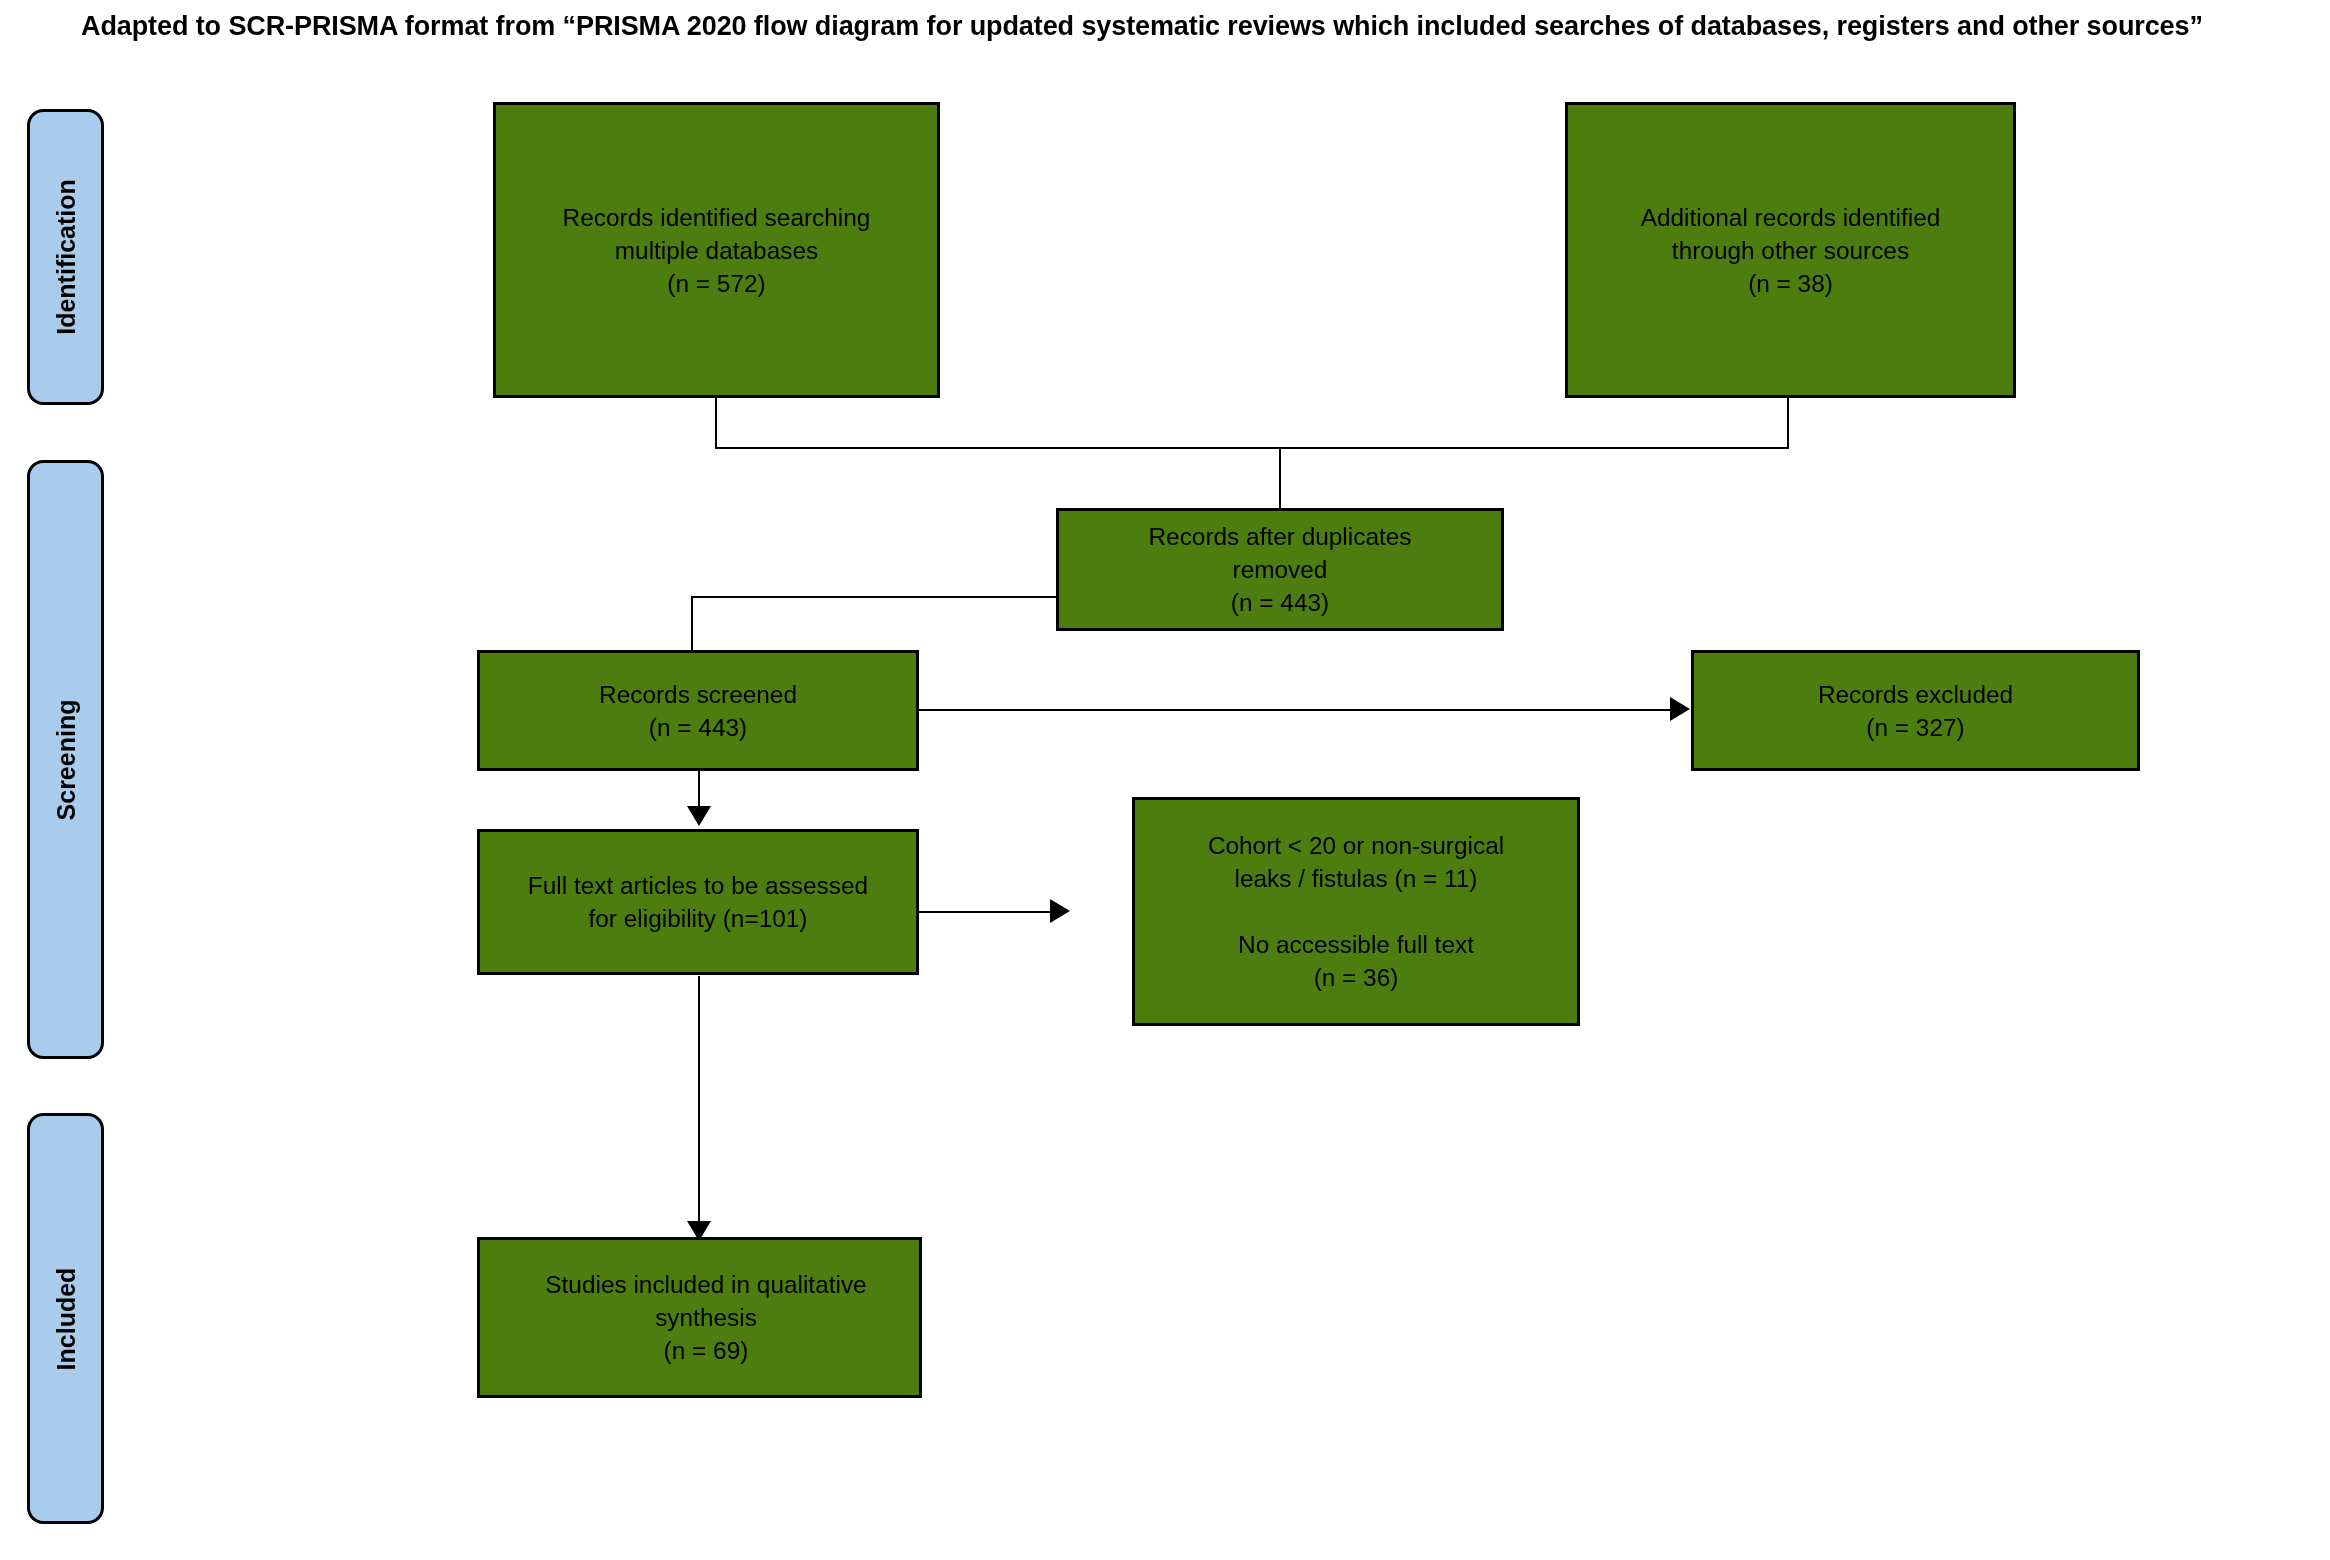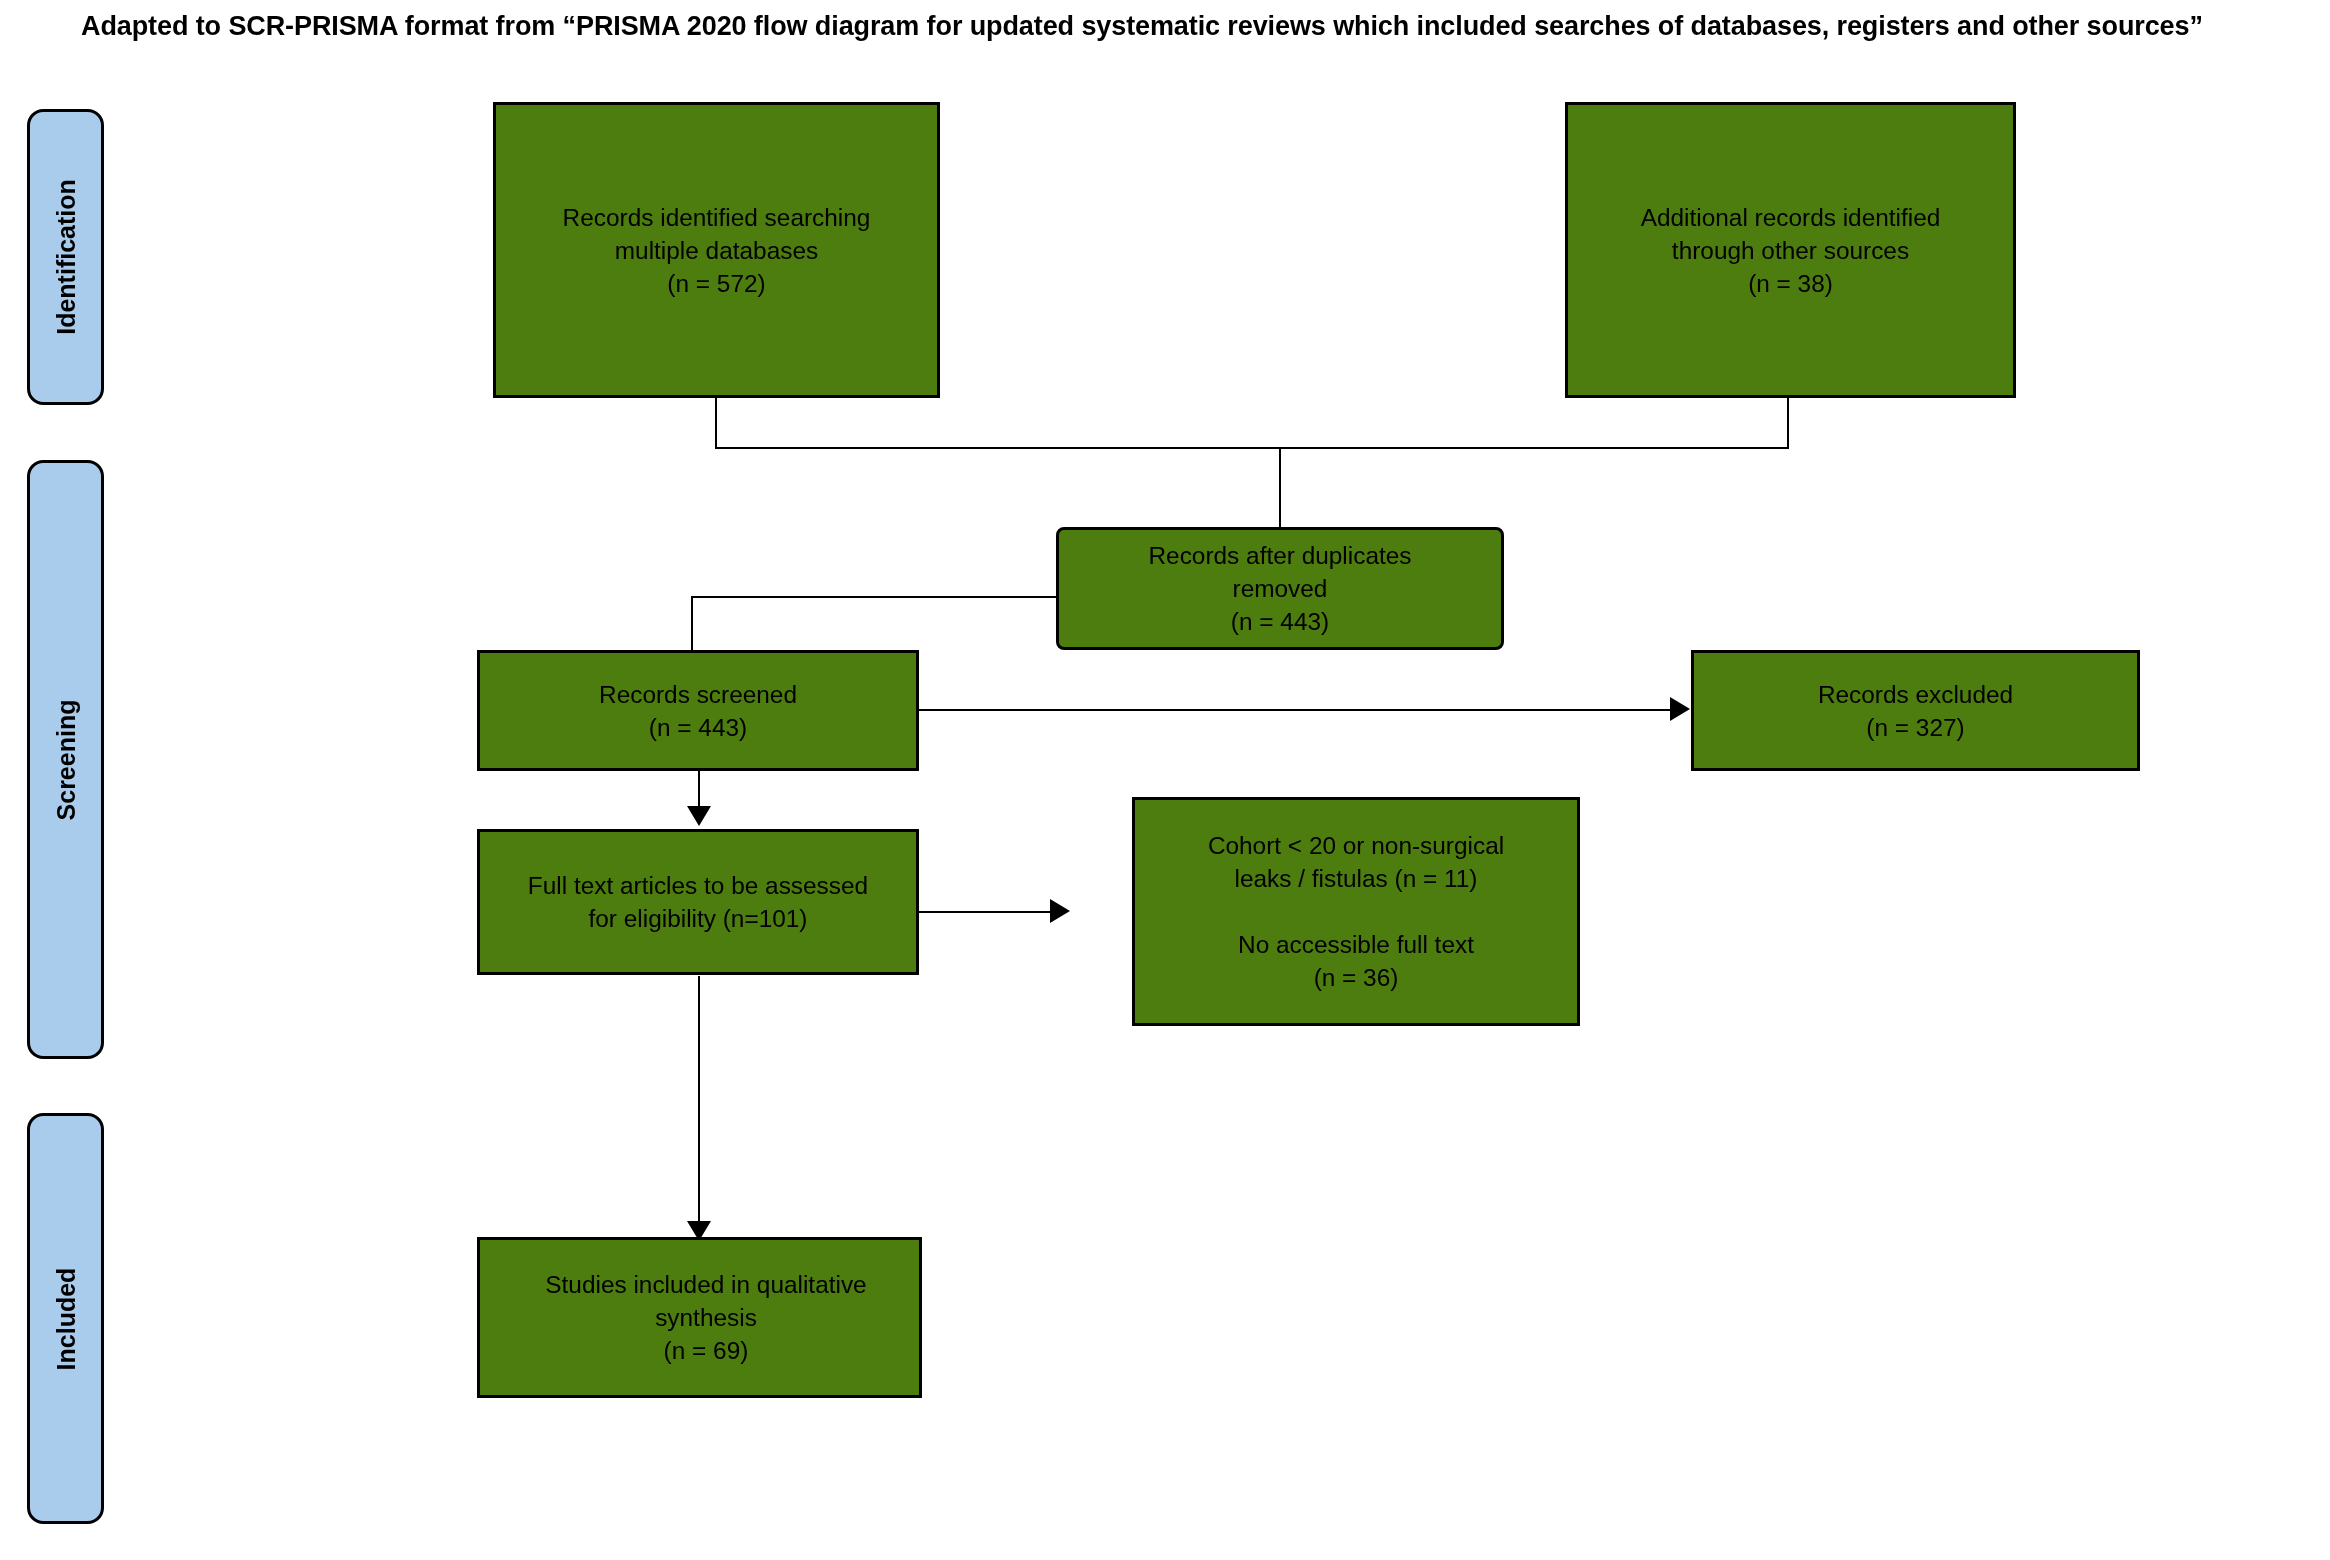--- a/index.html
+++ b/index.html
@@ -147,21 +147,21 @@
 multiple databases
 (n = 572)</div>
   </div>
 
   <div class="flow-box" style="left:1565px; top:102px; width:451px; height:296px;">
     <div class="flow-box-text">Additional records identified
 through other sources
 (n = 38)</div>
   </div>
 
-  <div class="flow-box" style="left:1056px; top:527px; width:448px; height:123px;border-radius:8px;">
+  <div class="flow-box" style="left:1056px; top:508px; width:448px; height:123px;">
     <div class="flow-box-text">Records after duplicates
 removed
 (n = 443)</div>
   </div>
 
   <div class="flow-box" style="left:477px; top:650px; width:442px; height:121px;justify-content:center;">
     <div class="flow-box-text">Records screened
 (n = 443)</div>
   </div>
 

